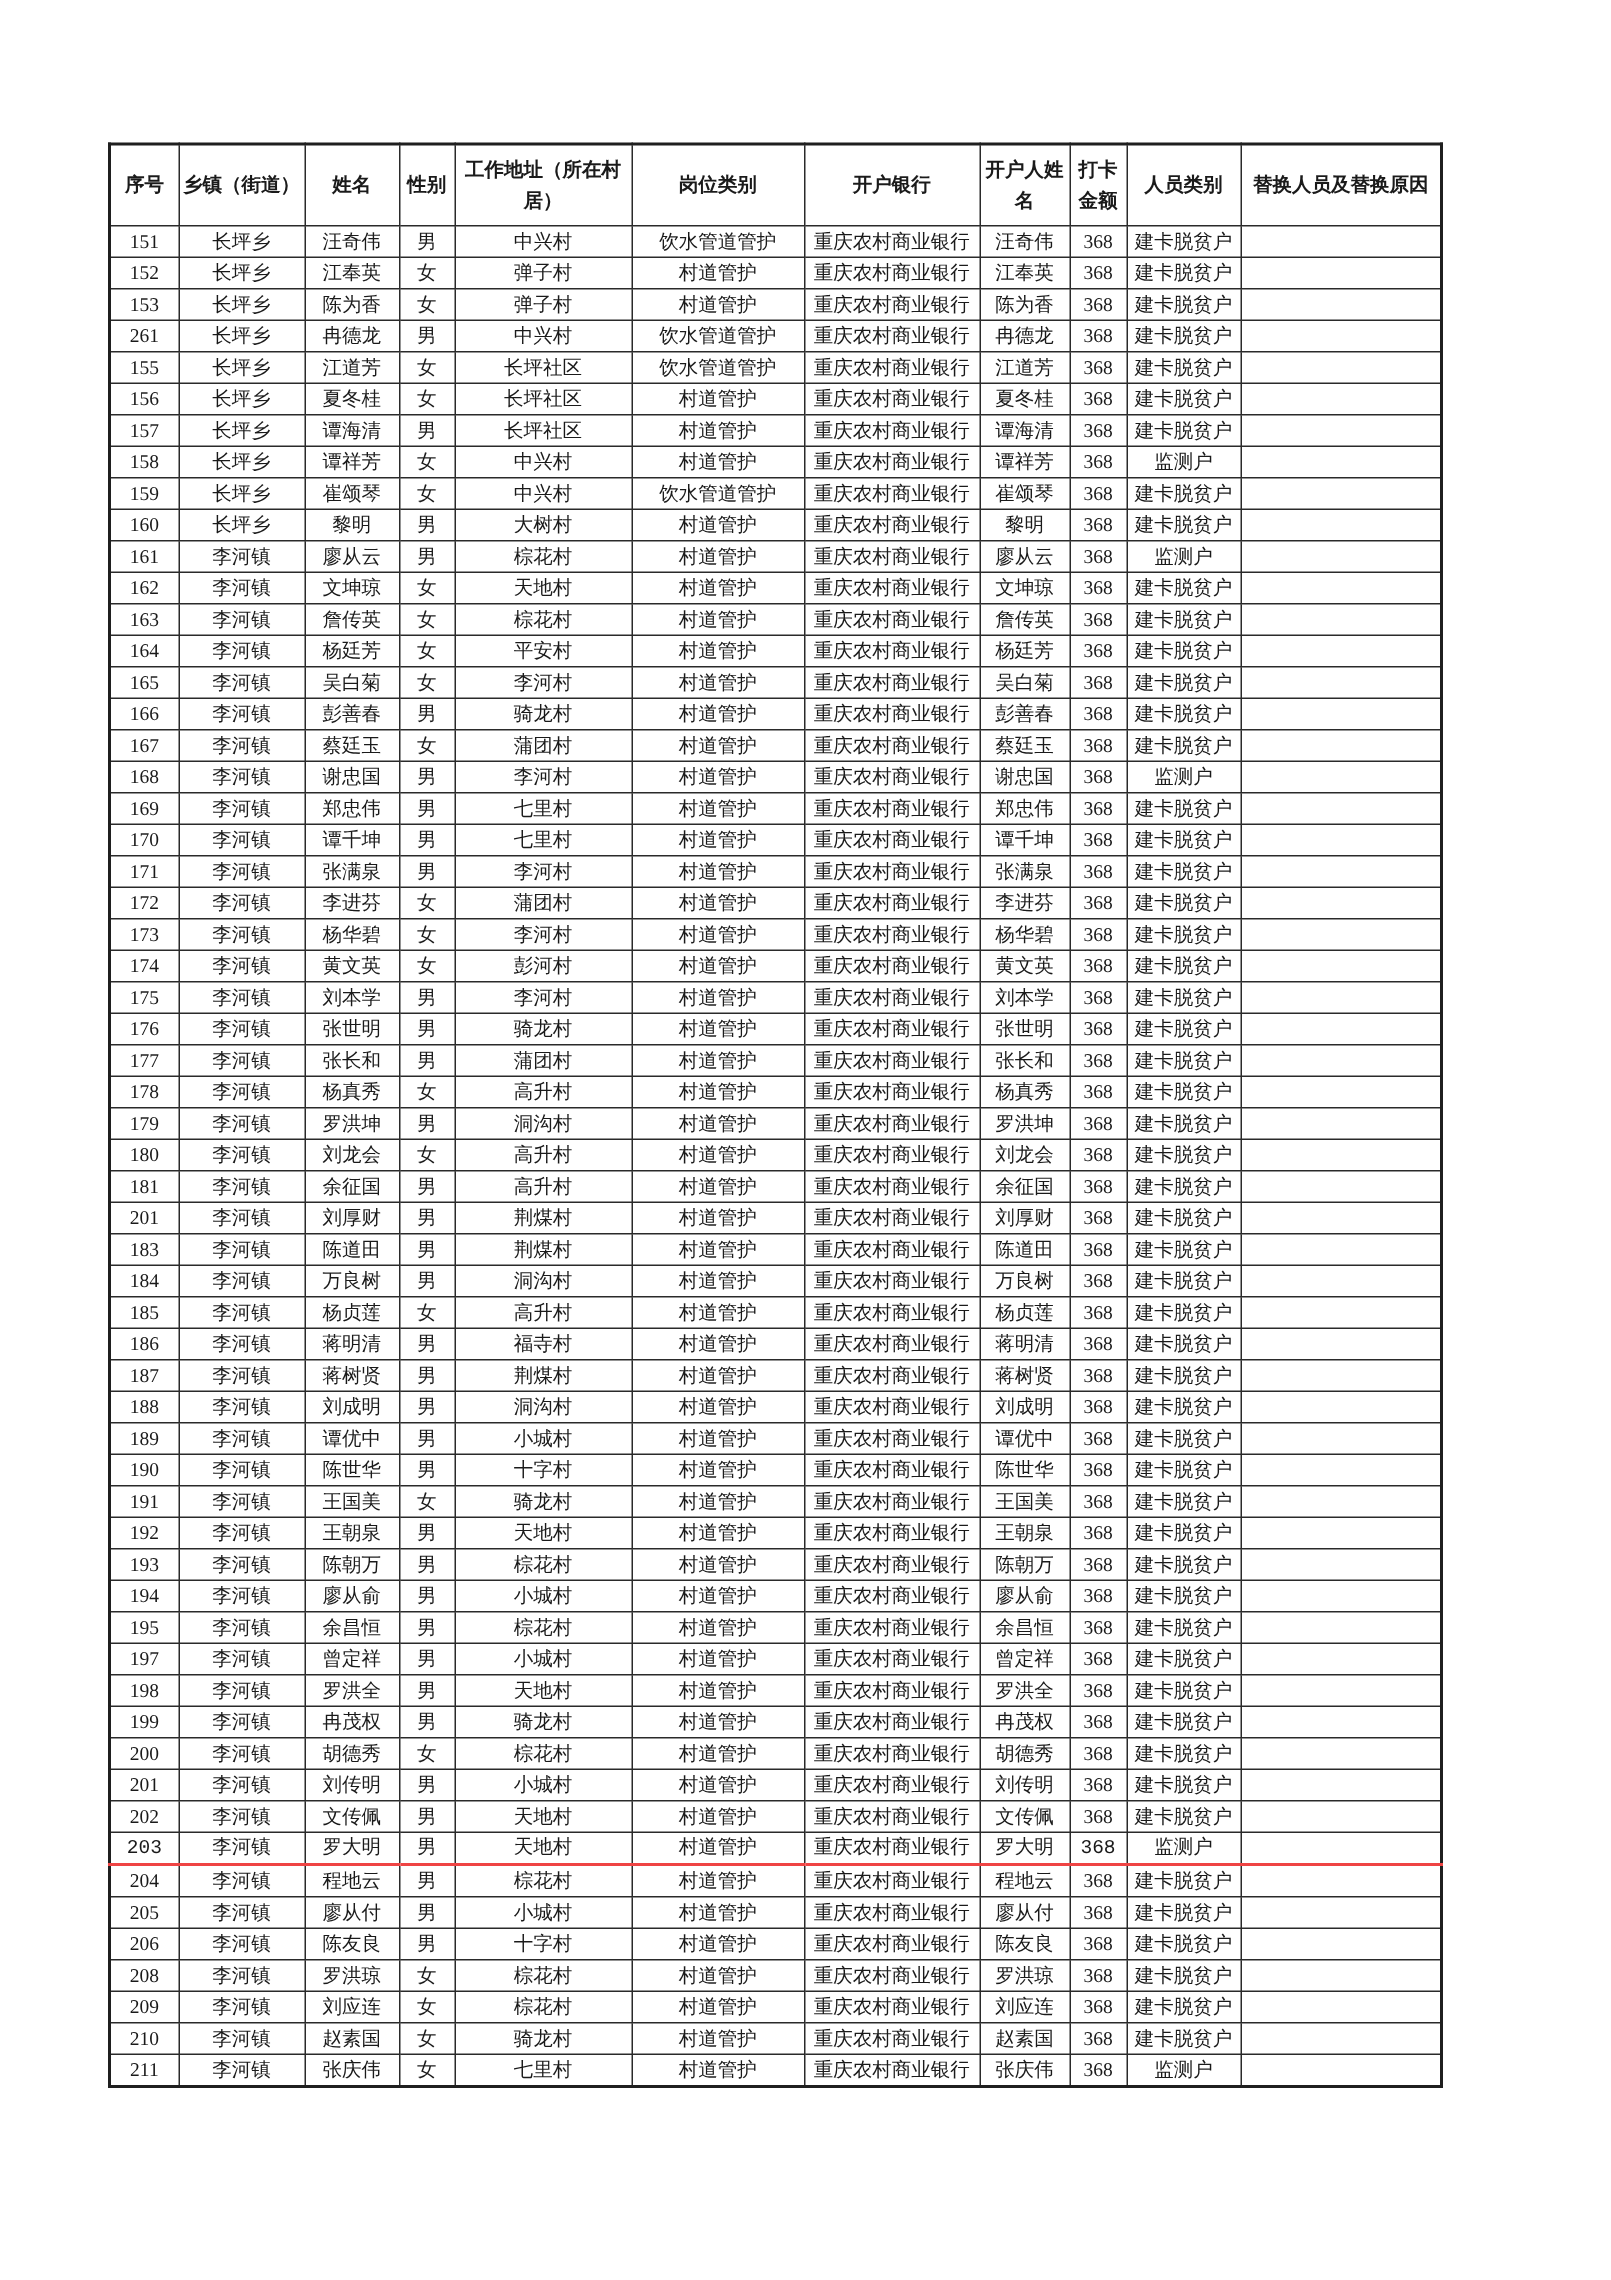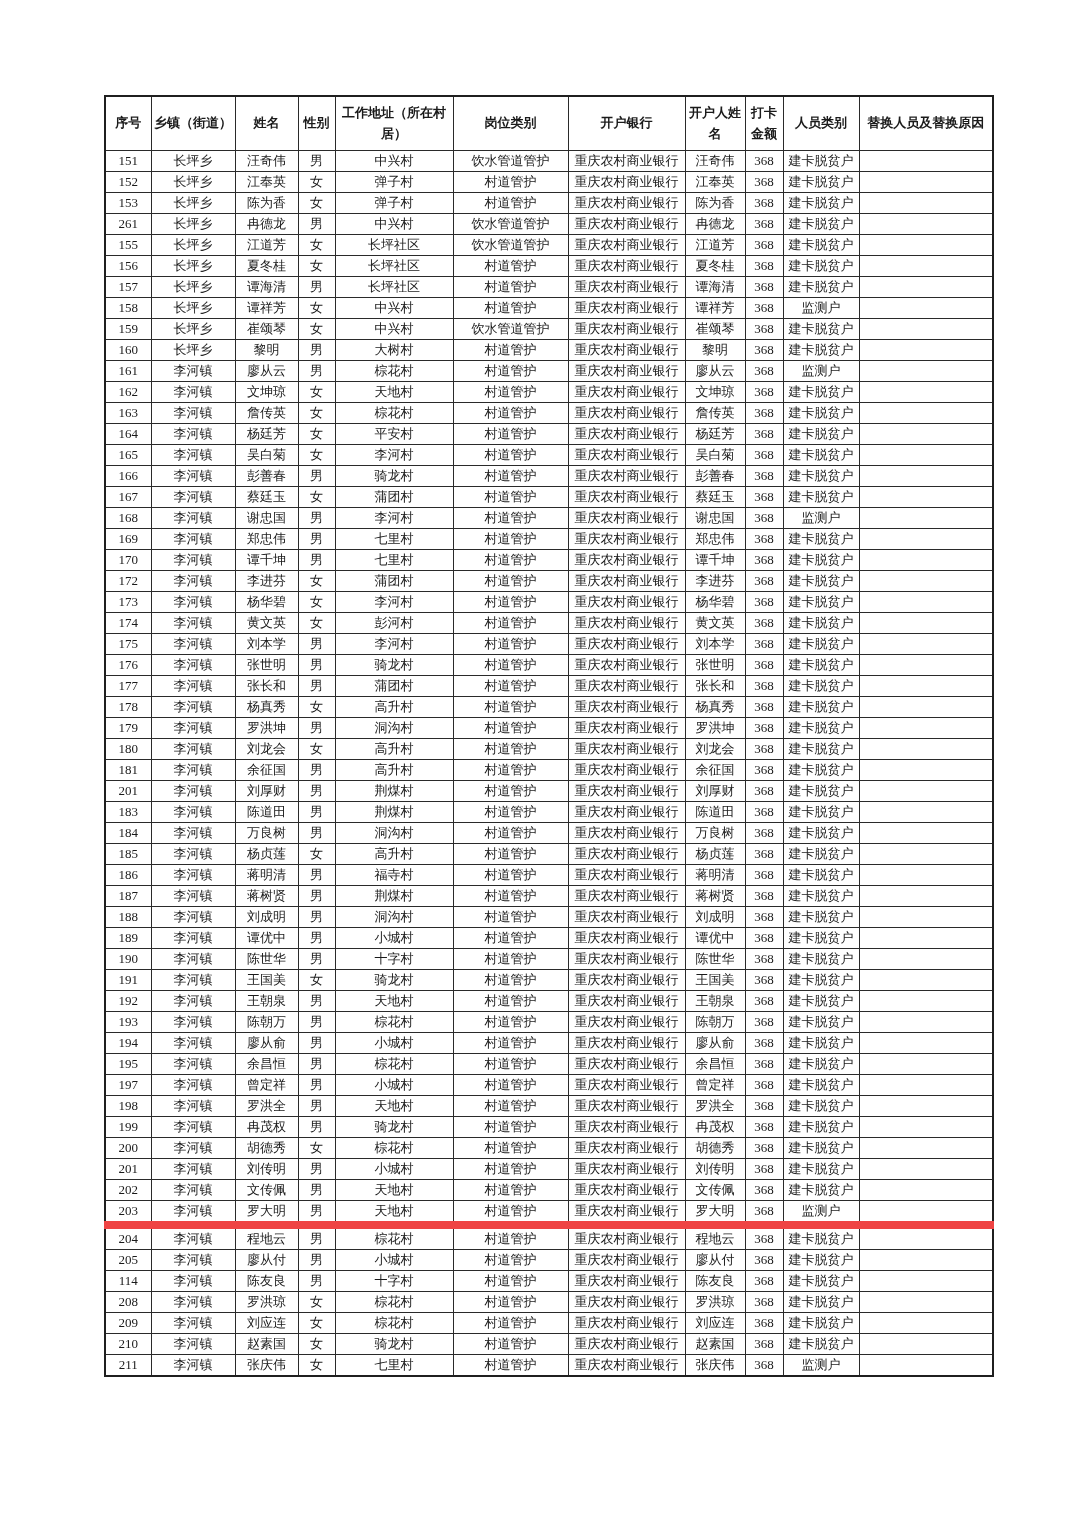--- a/index.html
+++ b/index.html
@@ -9,21 +9,21 @@
   }
   body {
     width: 1074px;
     height: 1520px;
     position: relative;
     font-family: "Liberation Serif", "DejaVu Serif", serif;
     color: #1a1a1a;
   }
   .sheet {
     position: absolute;
-    left: 104px;
+    left: 72px;
     top: 95px;
   }
   table.roster {
     border-collapse: collapse;
     table-layout: fixed;
     width: 888px;
     border: 2px solid #1f1f1f;
   }
   table.roster th,
   table.roster td {
@@ -41,21 +41,22 @@
     word-break: break-word;
   }
   table.roster td {
     height: 20px;
     line-height: 20px;
     font-size: 13px;
     padding: 0 2px;
     white-space: nowrap;
   }
   tr.thick-bottom td {
-    border-bottom: 8px solid #ef4444;
+    border-bottom: 2px solid #ef4444;
+    font-family: Liberation Mono, monospace;
   }
 </style>
 </head>
 <body>
 
 <div class="sheet">
   <table class="roster">
     <colgroup>
       <col style="width:46px">
       <col style="width:84px">
@@ -339,20 +340,33 @@
     <td>男</td>
     <td>七里村</td>
     <td>村道管护</td>
     <td>重庆农村商业银行</td>
     <td>谭千坤</td>
     <td>368</td>
     <td>建卡脱贫户</td>
     <td></td>
   </tr>
         <tr>
+    <td>171</td>
+    <td>李河镇</td>
+    <td>张满泉</td>
+    <td>男</td>
+    <td>李河村</td>
+    <td>村道管护</td>
+    <td>重庆农村商业银行</td>
+    <td>张满泉</td>
+    <td>368</td>
+    <td>建卡脱贫户</td>
+    <td></td>
+  </tr>
+        <tr>
     <td>172</td>
     <td>李河镇</td>
     <td>李进芬</td>
     <td>女</td>
     <td>蒲团村</td>
     <td>村道管护</td>
     <td>重庆农村商业银行</td>
     <td>李进芬</td>
     <td>368</td>
     <td>建卡脱贫户</td>
@@ -768,21 +782,21 @@
     <td>男</td>
     <td>小城村</td>
     <td>村道管护</td>
     <td>重庆农村商业银行</td>
     <td>廖从付</td>
     <td>368</td>
     <td>建卡脱贫户</td>
     <td></td>
   </tr>
         <tr>
-    <td>114</td>
+    <td>206</td>
     <td>李河镇</td>
     <td>陈友良</td>
     <td>男</td>
     <td>十字村</td>
     <td>村道管护</td>
     <td>重庆农村商业银行</td>
     <td>陈友良</td>
     <td>368</td>
     <td>建卡脱贫户</td>
     <td></td>

